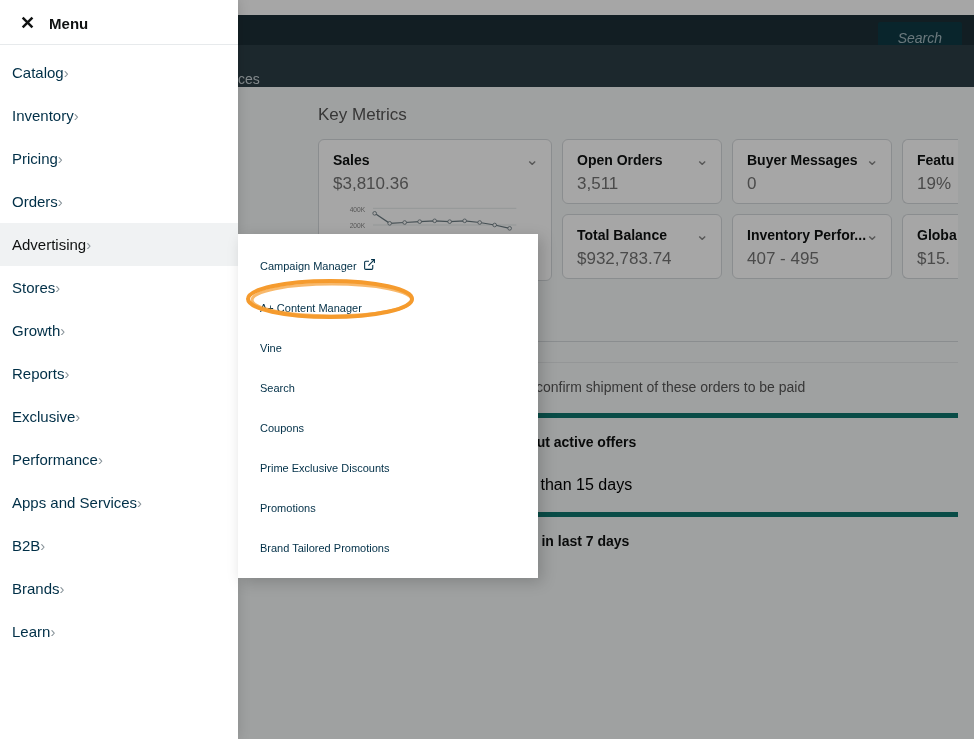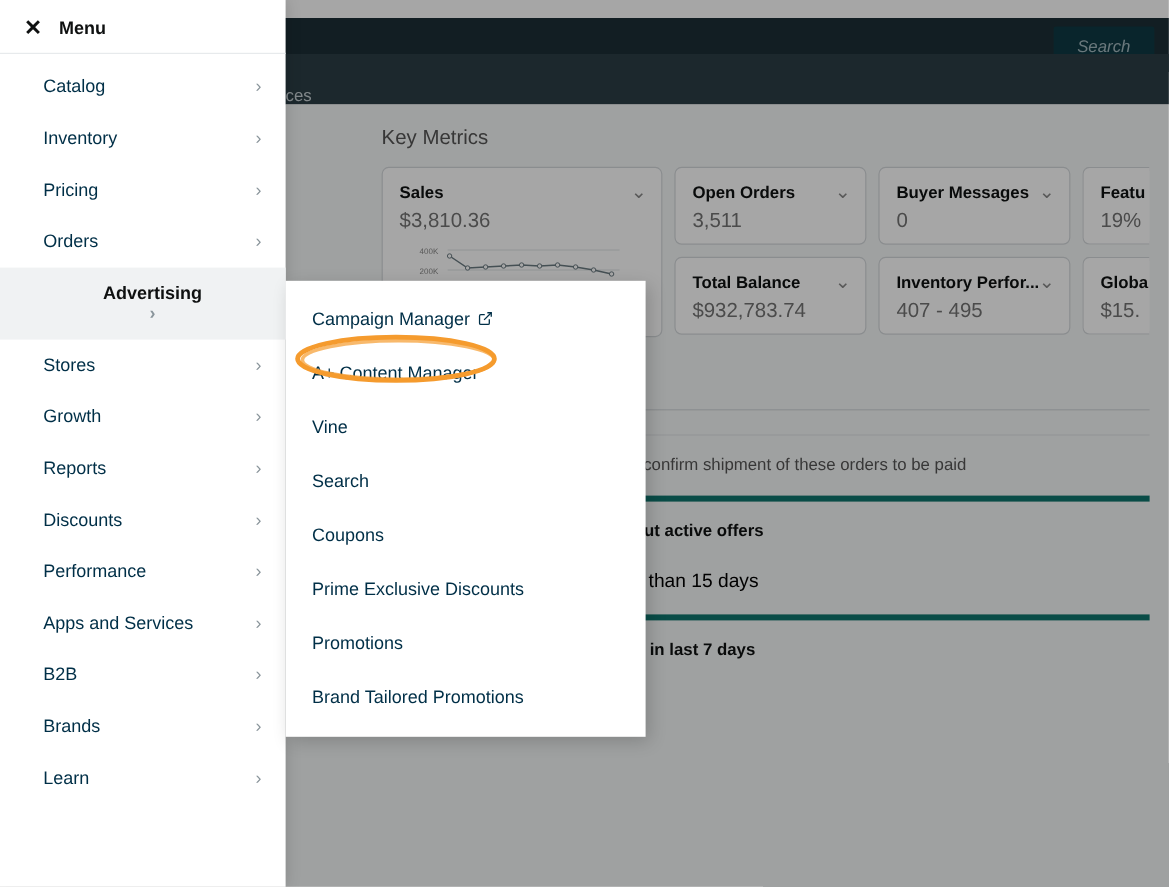--- a/index.html
+++ b/index.html
@@ -34,27 +34,27 @@
 
 
 .dim { position: absolute; inset: 0; background: rgba(0,0,0,0.35); }
 
 
 .sidebar { position: absolute; top: 0; left: 0; width: 238px; height: 100%; background: #fff; z-index: 10; box-shadow: 0 0 12px rgba(0,0,0,0.15); }
 .menu-header { display: flex; align-items: center; padding: 14px 20px 12px 20px; gap: 14px; font-weight: 700; font-size: 15px; color: #0F1111; }
 .close-x { font-size: 18px; line-height: 1; cursor: pointer; }
 .menu-hr { border: none; border-top: 1px solid #e7eaec; margin-bottom: 6px; }
 .menu-list { list-style: none; }
-.menu-item { display: flex; align-items: center; justify-content: space-between; padding: 13px 20px 13px 36px; font-size: 15px; color: #002F47; cursor: pointer; }
-.menu-item.active { background: #f0f2f3; color: #0F1111; font-weight: 700; flex-direction: column; }
+.menu-item { display: flex; align-items: center; justify-content: flex-start; padding: 13px 20px 13px 12px; font-size: 15px; color: #002F47; cursor: pointer; }
+.menu-item.active { background: #f0f2f3; color: #0F1111; font-weight: 400; }
 .menu-item .chev { color: #8a959b; font-size: 15px; }
 
 
 .submenu { position: absolute; top: 234px; left: 238px; width: 300px; background: #fff; z-index: 11; box-shadow: 4px 4px 14px rgba(0,0,0,0.18); padding: 10px 0; }
-.submenu-item { padding: 14px 22px; font-size: 15px; color: #002F47; cursor: pointer; display: flex; align-items: center; gap: 6px; }
+.submenu-item { padding: 14px 22px; font-size: 11px; color: #002F47; cursor: pointer; display: flex; align-items: center; gap: 6px; }
 .ext-icon { font-size: 13px; color: #002F47; }
 
 
 .highlight-ring { position: absolute; z-index: 12; pointer-events: none; }
 </style>
 </head>
 <body>
 
 <div class="bg-layer">
   <div class="bg-topbar">
@@ -189,21 +189,21 @@
       </li>
     <li class="menu-item">
         <span>Growth</span>
         <span class="chev">›</span>
       </li>
     <li class="menu-item">
         <span>Reports</span>
         <span class="chev">›</span>
       </li>
     <li class="menu-item">
-        <span>Discounts</span>
+        <span>Exclusive</span>
         <span class="chev">›</span>
       </li>
     <li class="menu-item">
         <span>Performance</span>
         <span class="chev">›</span>
       </li>
     <li class="menu-item">
         <span>Apps and Services</span>
         <span class="chev">›</span>
       </li>

